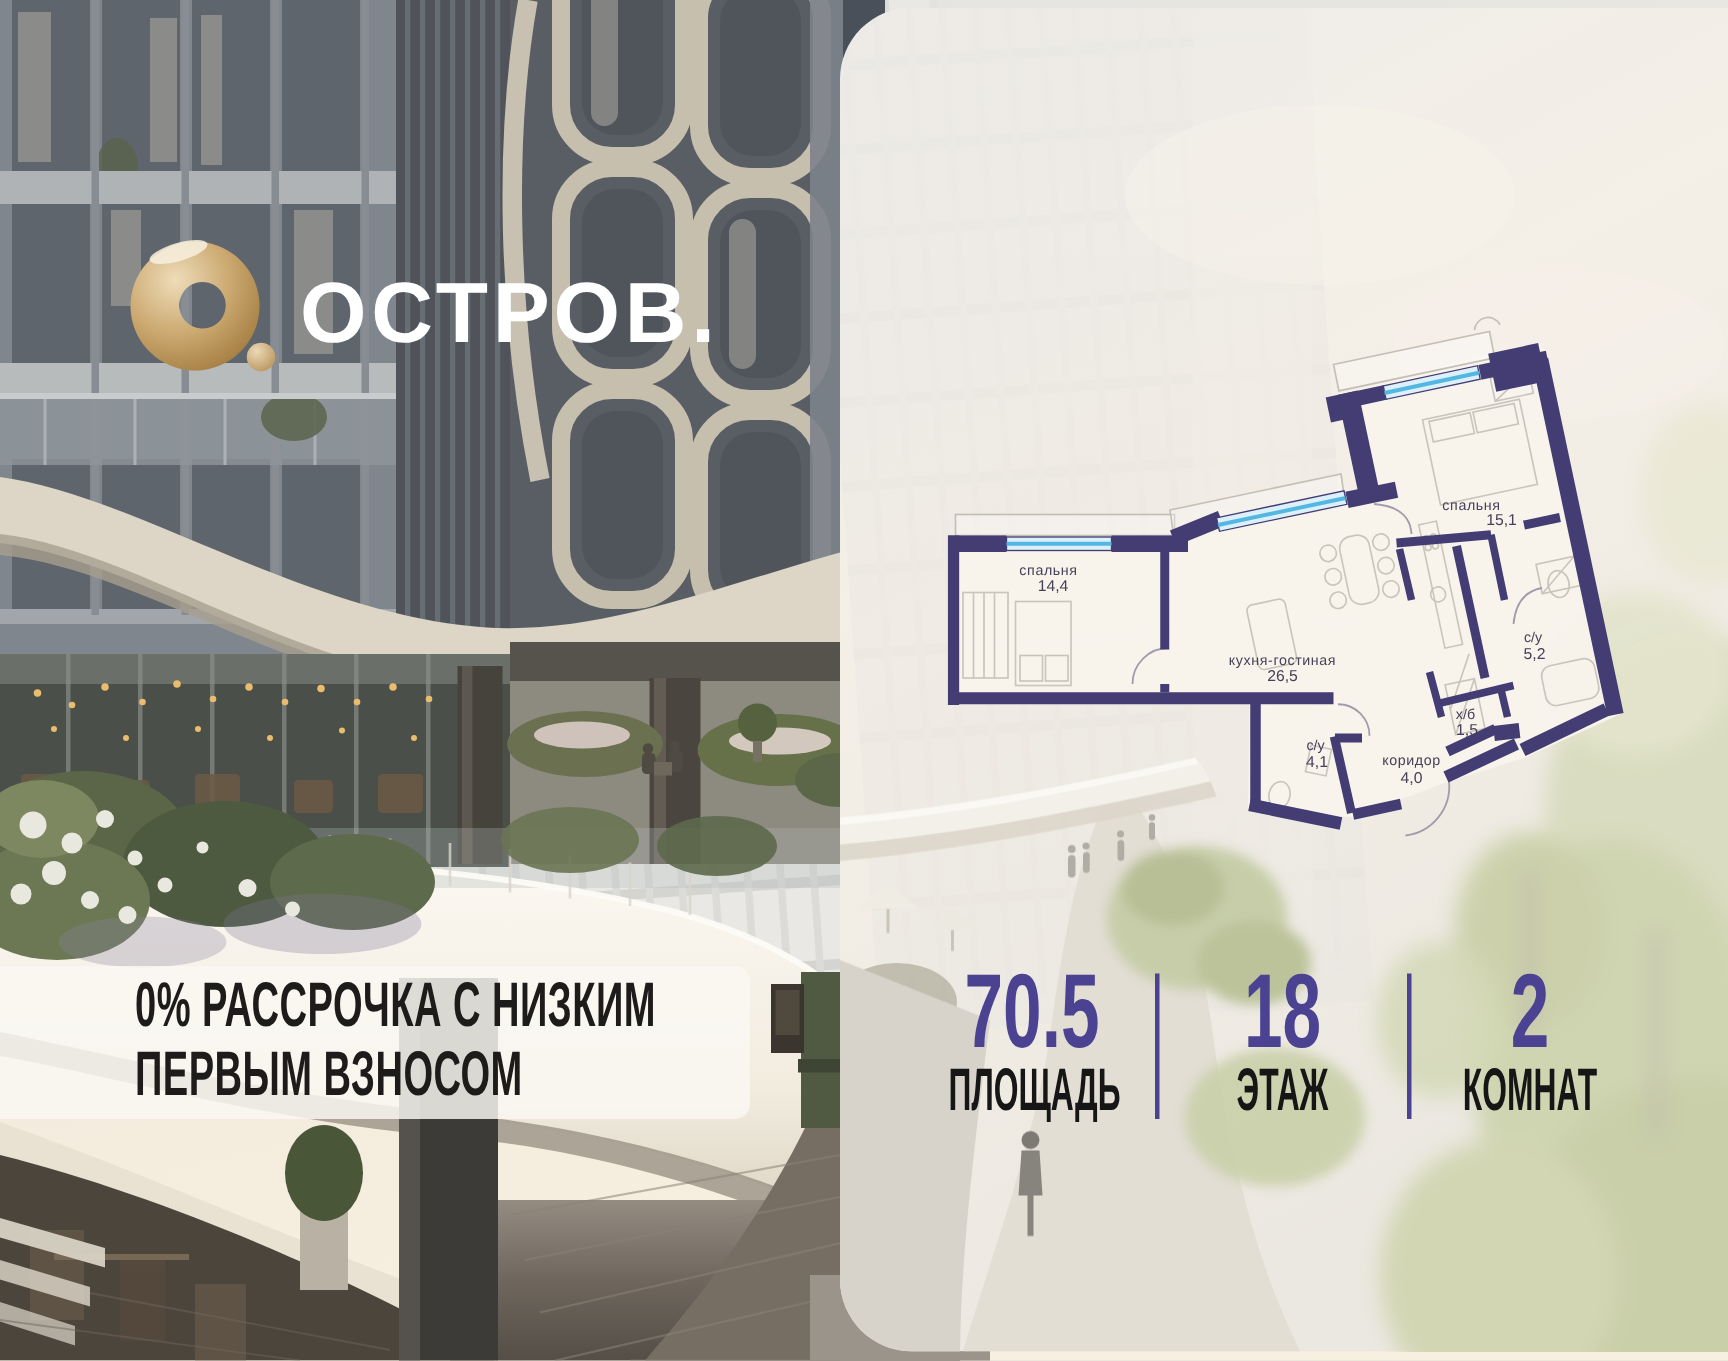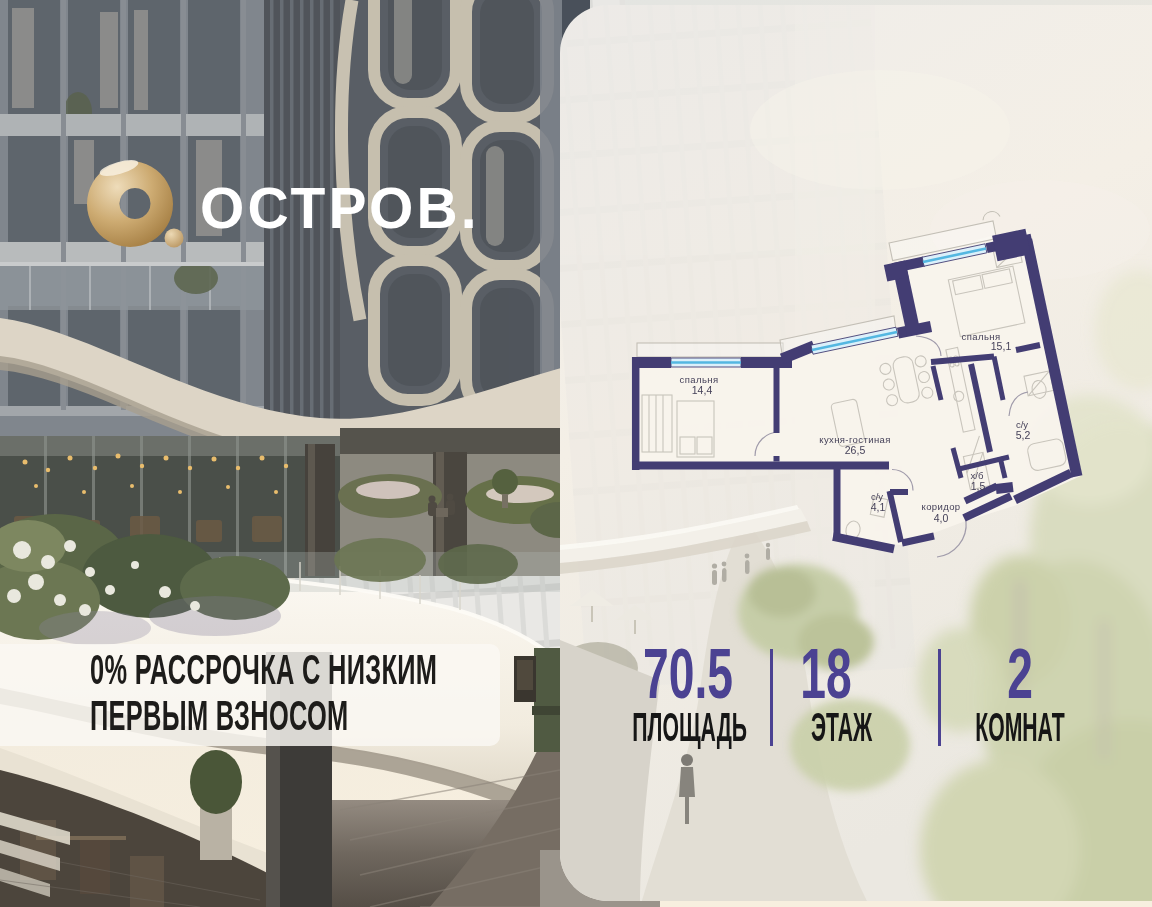--- a/index.html
+++ b/index.html
@@ -660,21 +660,21 @@
 
   <div class="abs" style="left:210px;top:10px;width:2.5px;height:97px;background:#4b4292;"></div>
 
   <div class="abs" style="left:378px;top:10px;width:2.5px;height:97px;background:#4b4292;"></div>
 
   <div class="abs" style="left:23px;top:4px;width:210px;text-align:center;">
     <div style="font-weight:700;font-size:70px;line-height:62px;color:#4b4292;transform:scaleX(0.66);white-space:nowrap;">70.5</div>
     <div style="font-weight:700;font-size:40px;line-height:44px;color:#161616;transform:scaleX(0.53);white-space:nowrap;">ПЛОЩАДЬ</div>
   </div>
 
-  <div class="abs" style="left:212px;top:4px;width:166px;">
+  <div class="abs" style="left:212px;top:4px;width:166px;text-align:center;">
     <div style="font-weight:700;font-size:70px;line-height:62px;color:#4b4292;transform:scaleX(0.66);white-space:nowrap;">18</div>
     <div style="font-weight:700;font-size:40px;line-height:44px;color:#161616;transform:scaleX(0.53);white-space:nowrap;">ЭТАЖ</div>
   </div>
 
   <div class="abs" style="left:354px;top:4px;width:212px;text-align:center;">
     <div style="font-weight:700;font-size:70px;line-height:62px;color:#4b4292;transform:scaleX(0.66);white-space:nowrap;">2</div>
     <div style="font-weight:700;font-size:40px;line-height:44px;color:#161616;transform:scaleX(0.53);white-space:nowrap;">КОМНАТ</div>
   </div>
 </div>
 

